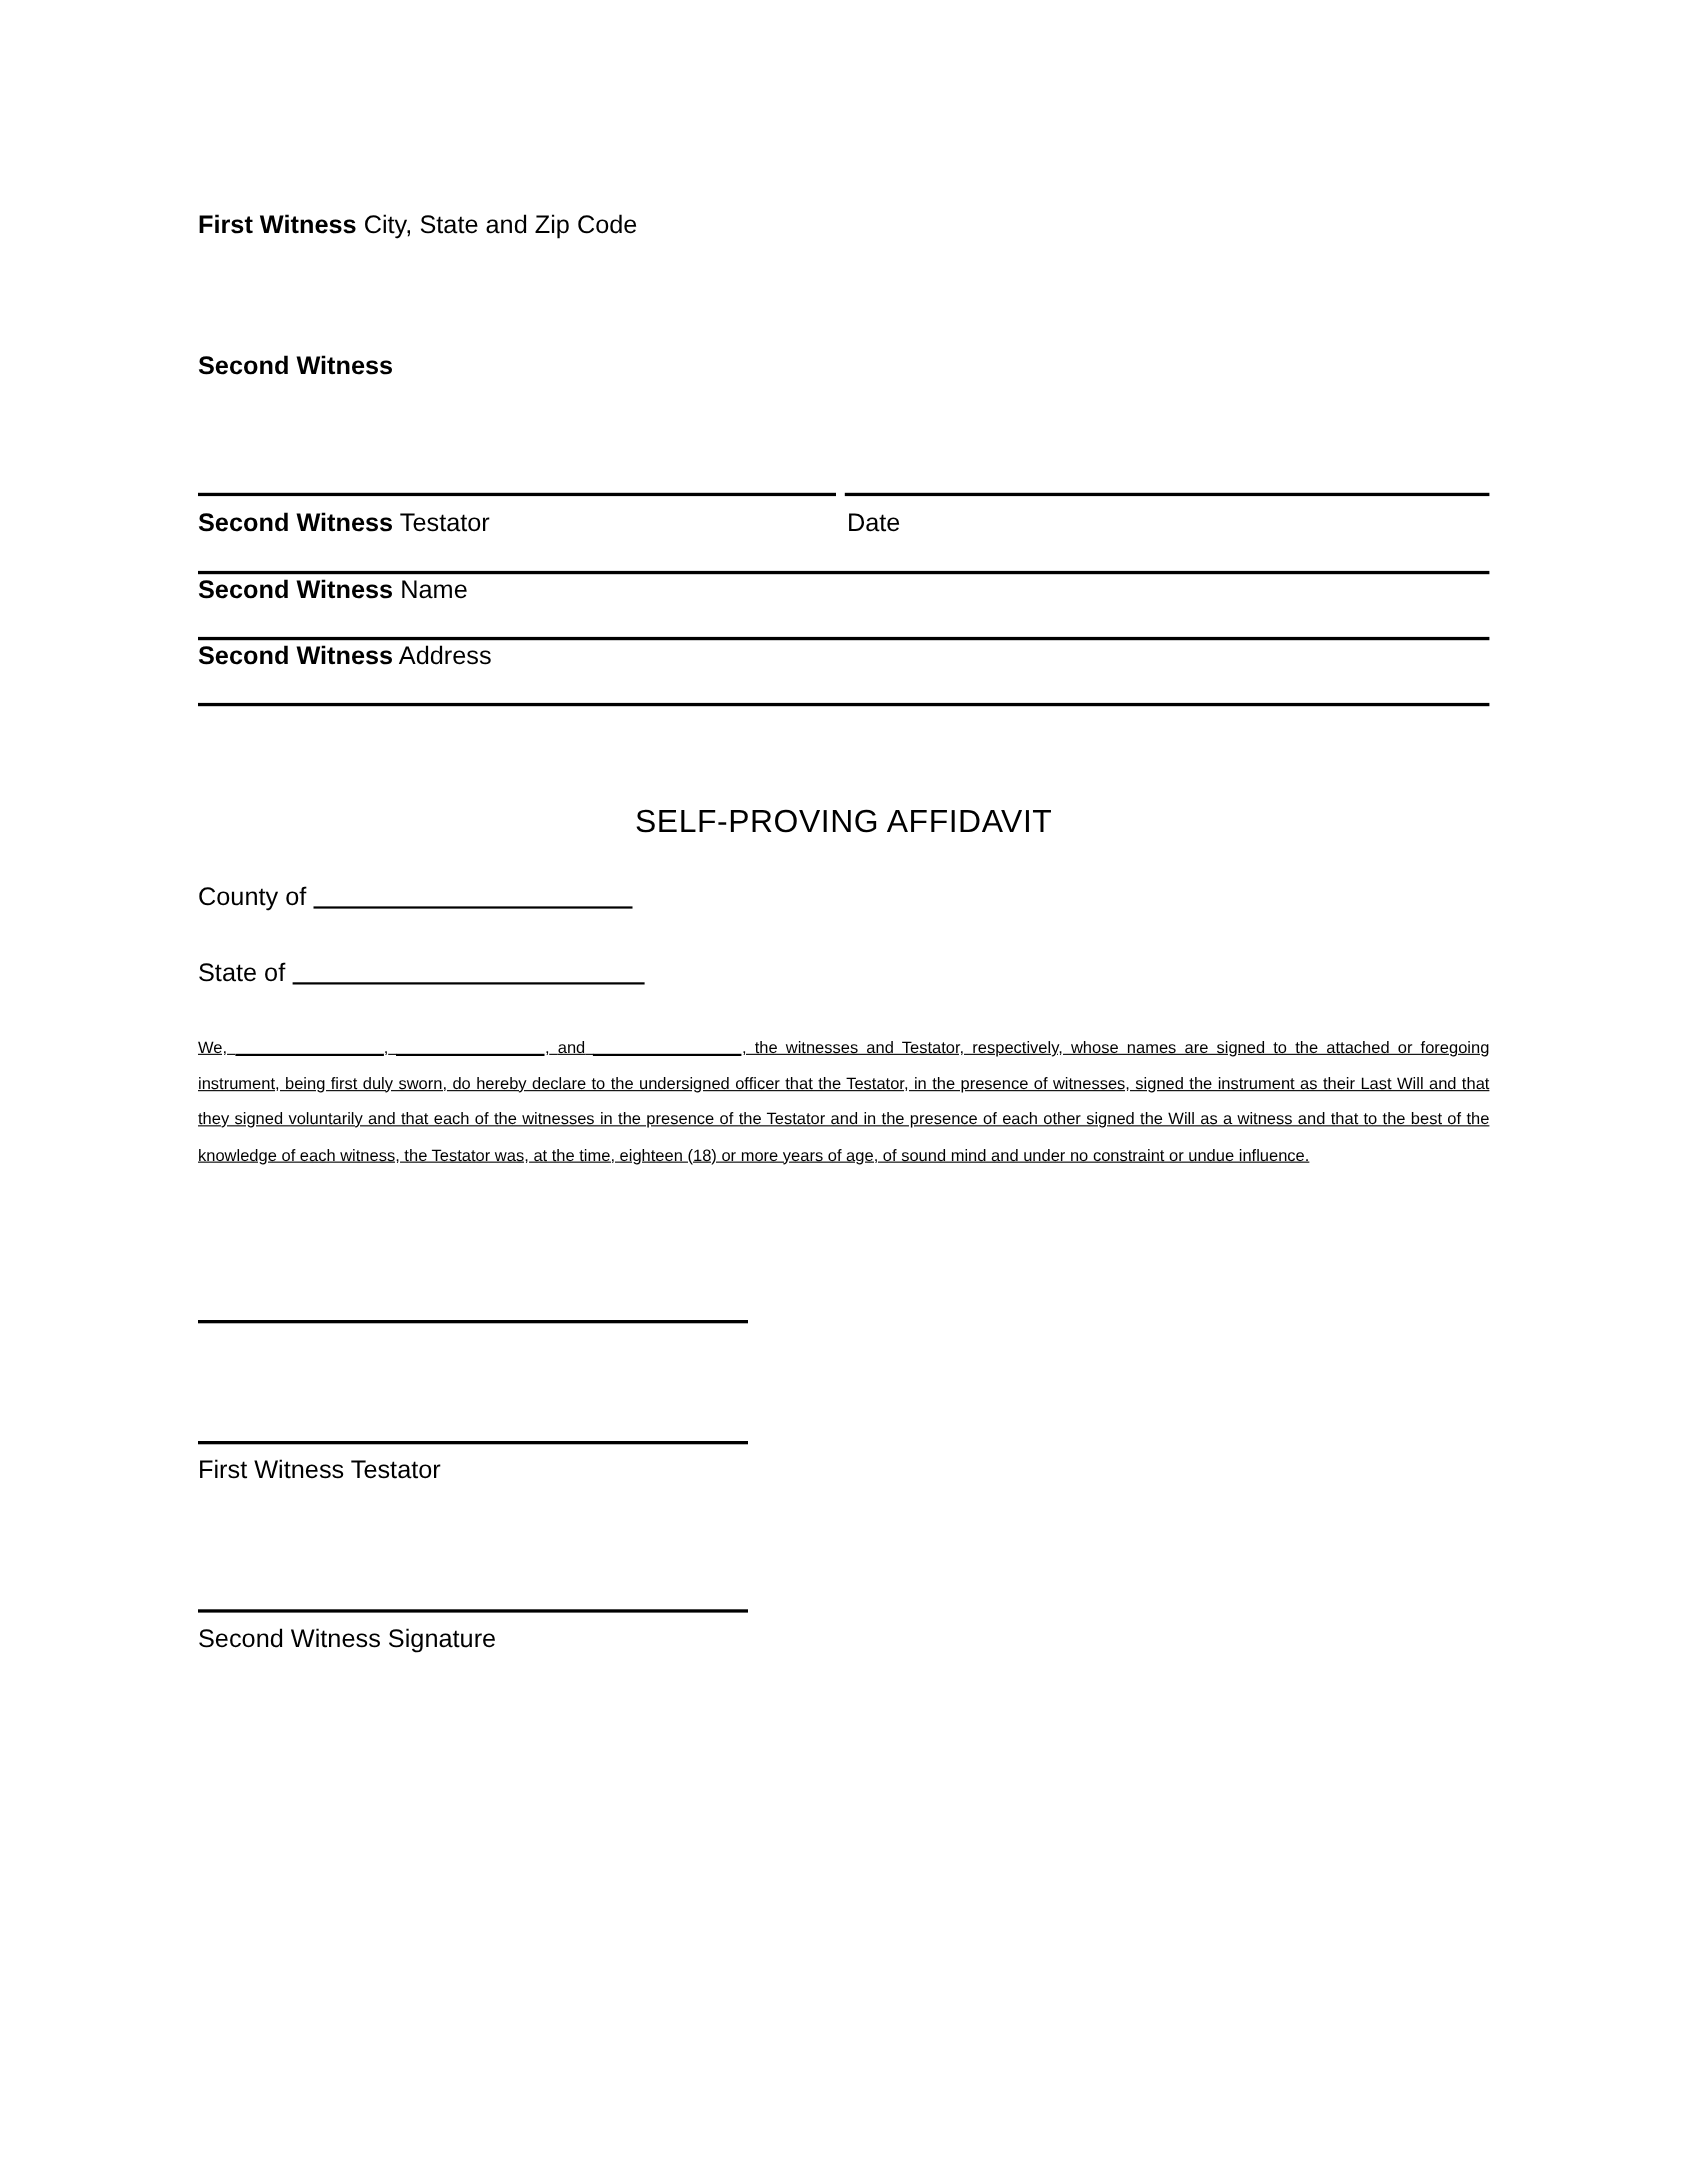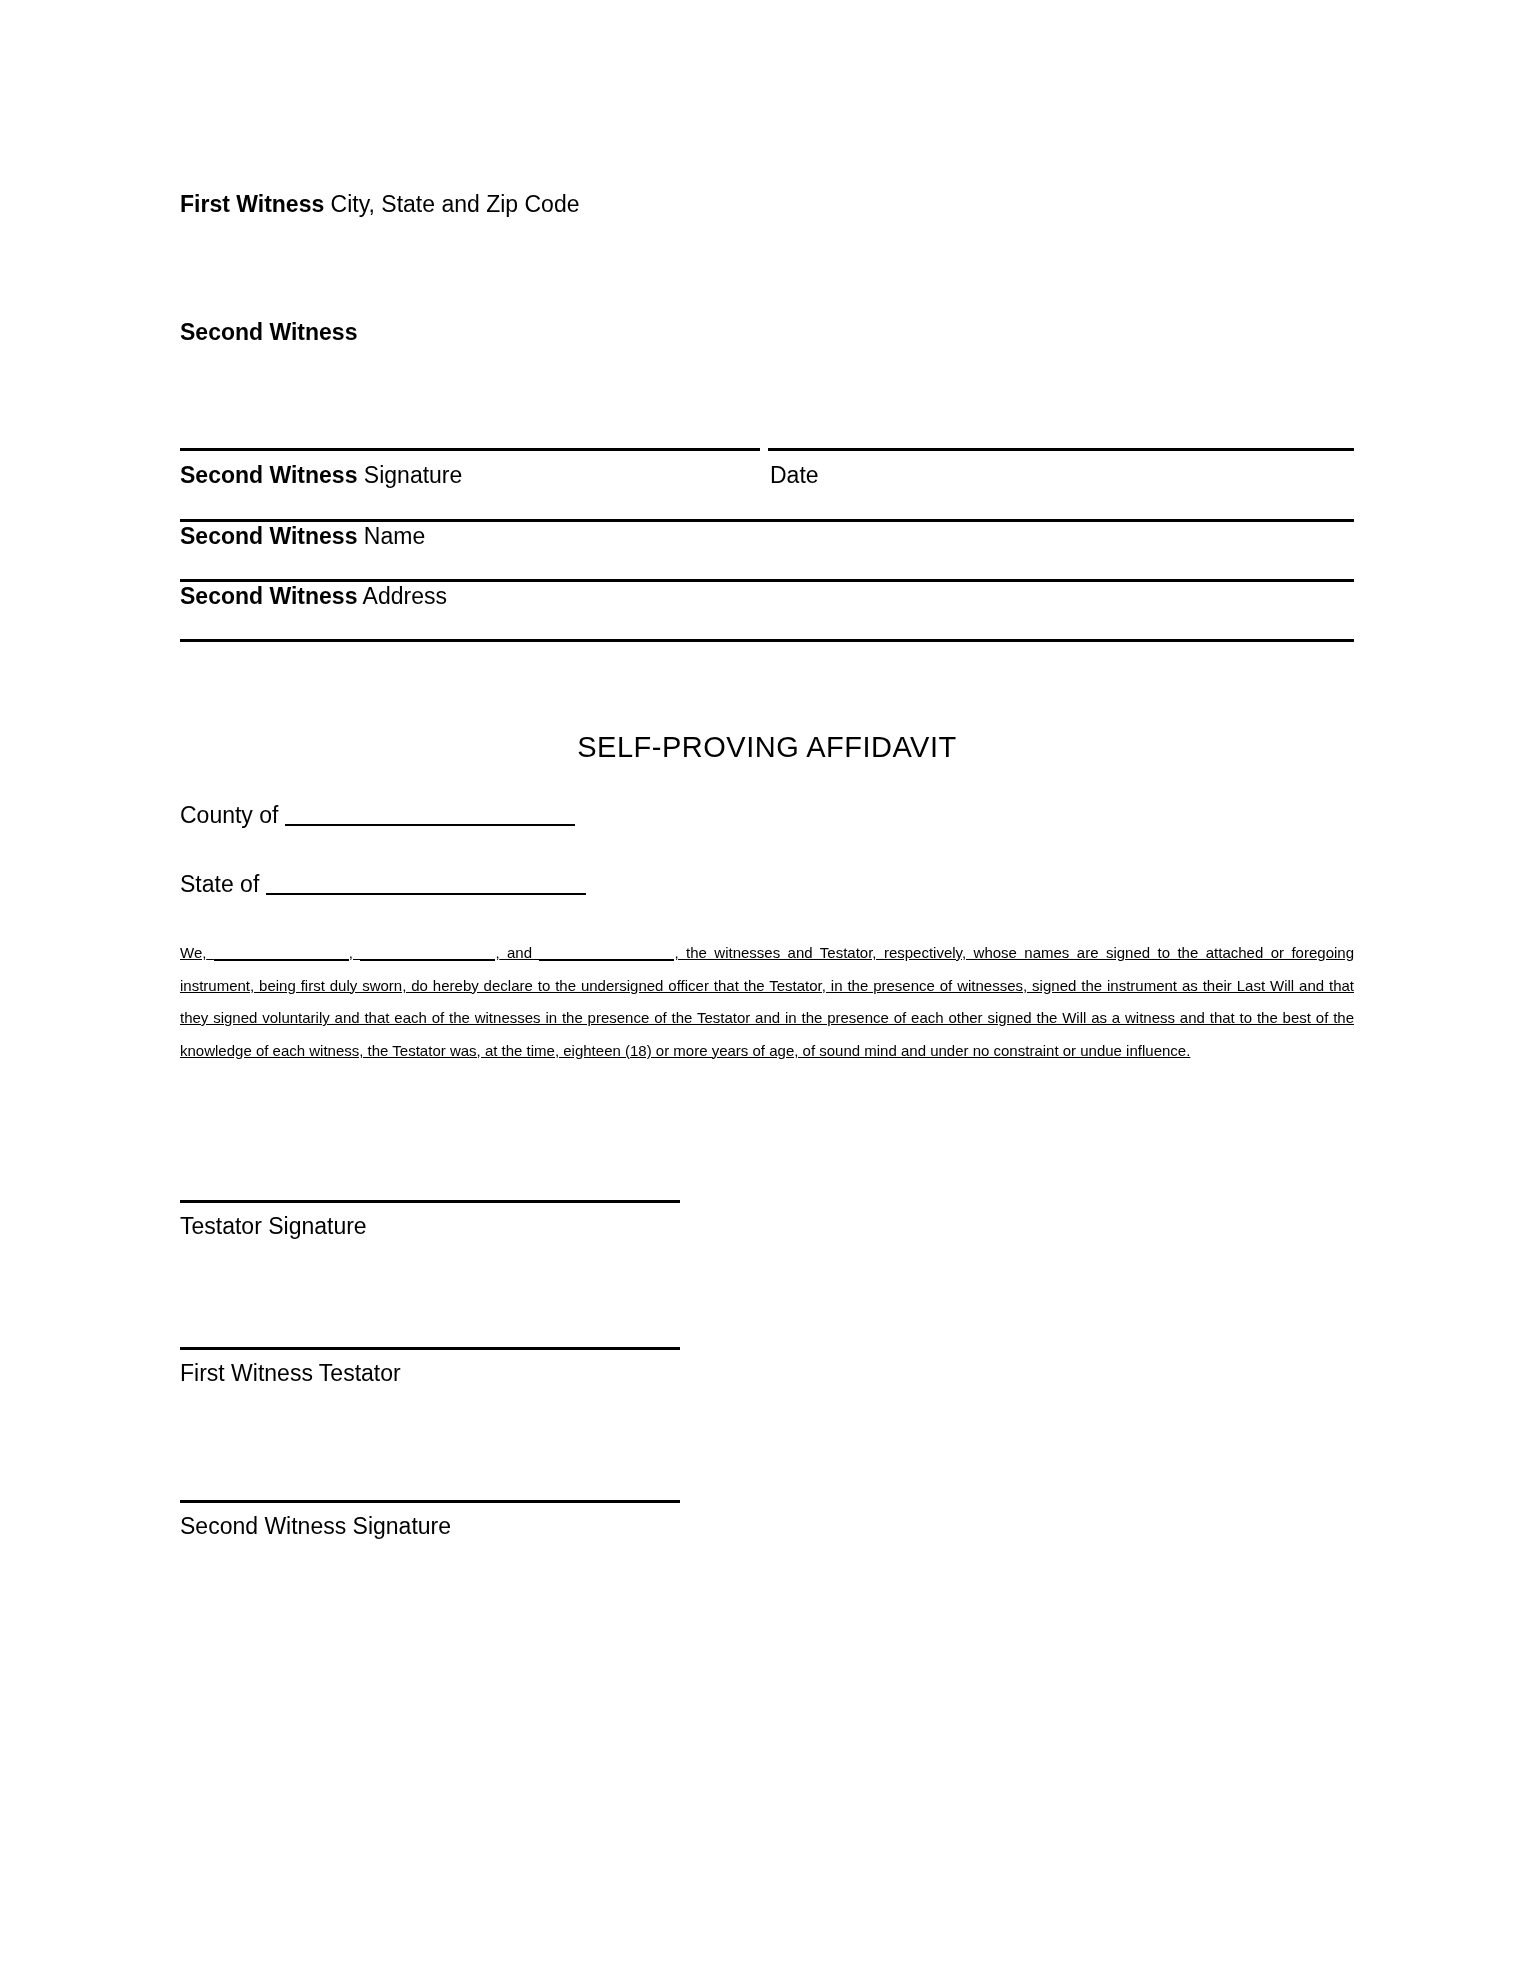--- a/index.html
+++ b/index.html
@@ -89,21 +89,21 @@
   <div class="lbl bold heading2">Second Witness</div>
 
   <div class="split-line">
     <div class="rule seg-left"></div>
     <div class="gap"></div>
     <div class="rule seg-right"></div>
   </div>
   <div class="label-row">
     <div class="lbl col-left">
       <strong>Second Witness</strong>
-      <span>Signature</span>
+      <span>Testator</span>
     </div>
     <div class="lbl">Date</div>
   </div>
 
   <div class="rule rule-full mt-rule2"></div>
   <div class="lbl mt-lbl">
     <strong>Second Witness</strong>
     <span>Name</span>
   </div>
 
@@ -126,21 +126,20 @@
     <span class="blank blank-state"></span>
   </div>
 
   <p class="body-text"><span>We,</span>
     <span class="blank pblank"></span><span>,</span>
     <span class="blank pblank"></span><span>,</span>
     <span>and</span>
     <span class="blank pblank"></span><span>, the witnesses and Testator, respectively, whose names are signed to the attached or foregoing instrument, being first duly sworn, do hereby declare to the undersigned officer that the Testator, in the presence of witnesses, signed the instrument as their Last Will and that they signed voluntarily and that each of the witnesses in the presence of the Testator and in the presence of each other signed the Will as a witness and that to the best of the knowledge of each witness, the Testator was, at the time, eighteen (18) or more years of age, of sound mind and under no constraint or undue influence.</span></p>
 
   <div class="rule sig-rule mt-sig1"></div>
-  <div class="sig-label">Testator Signature</div>
 
   <div class="rule sig-rule mt-sig2"></div>
   <div class="sig-label">First Witness Testator</div>
 
   <div class="rule sig-rule mt-sig3"></div>
   <div class="sig-label">Second Witness Signature</div>
 
 </div>
 
 </body></html>

